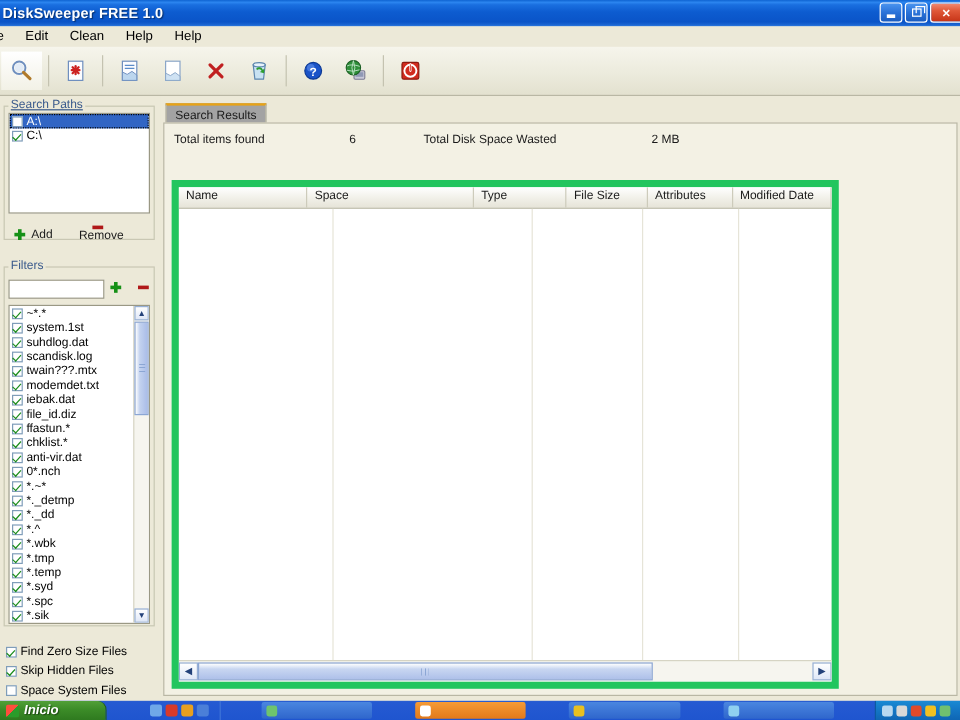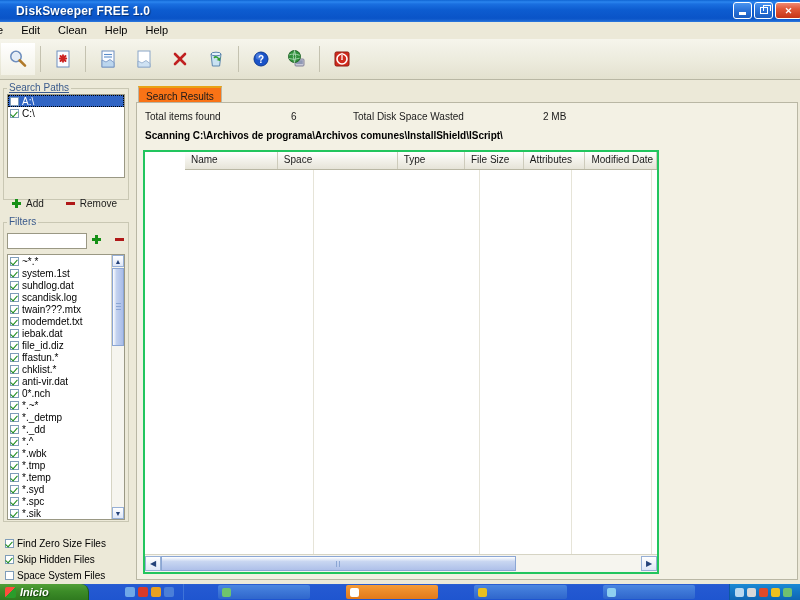--- a/index.html
+++ b/index.html
@@ -22,21 +22,21 @@
     background: linear-gradient(to bottom,
         #0f64d2 0%, #2b85ef 9%, #1a6fe0 18%, #0d5cd0 45%,
         #0a54c8 83%, #1761cf 92%, #2d7ae0 100%);
     display: flex; align-items: center;
     box-sizing: border-box;
   }
   .title-text {
     color: #ffffff;
     font-size: 12px;
     font-weight: bold;
-    margin-left: 16px;
+    margin-left: 2px;
     letter-spacing: 0.2px;
     text-shadow: 1px 1px 1px rgba(0,0,0,.45);
     white-space: nowrap;
   }
   .title-btns {
     position: absolute; right: -2px; top: 2px;
     display: flex; gap: 2px;
   }
   .tbtn {
     width: 19px; height: 17px;
@@ -206,21 +206,21 @@
   .mainarea {
     position: absolute; left: 134px; top: 80px; width: 666px; height: 504px;
     background: #ece9d8;
   }
   .tabstrip {
     position: absolute; left: 2px; top: 6px; width: 662px; height: 17px;
   }
   .tab {
     position: absolute; left: 2px; top: 0;
     height: 17px; box-sizing: border-box;
-    background: #f97316;
+    background: #a3a3a3;
     border: 1px solid #b9b7a4;
     border-top: 2px solid #e8a317;
     border-bottom: none;
     padding: 1px 7px 0 7px;
     font-size: 10px; color: #1a1a1a;
     display: flex; align-items: center;
   }
   .tabpage {
     position: absolute; left: 2px; top: 22px; width: 662px; height: 478px;
     background: #f3f1e4;
@@ -231,26 +231,25 @@
     position: absolute; left: 8px; top: 8px; width: 640px; height: 14px;
     font-size: 10px; color: #1a1a1a;
   }
   .stat-label { position: absolute; white-space: nowrap; }
   .scan-line {
     position: absolute; left: 8px; top: 27px;
     font-size: 10px; font-weight: bold; color: #000;
     white-space: nowrap;
   }
   .gridwrap {
-    position: absolute; left: 6px; top: 47px; width: 516px; height: 424px;
-    border: 2px solid #22c55e;
+    position: absolute; left: 6px; top: 47px; width: 556px; height: 424px;
+    border: 6px solid #22c55e;
     background: #ffffff;
     box-sizing: border-box;
     overflow: hidden;
-    padding-left: 40px;
   }
   .grid-head {
     display: flex; height: 17px;
     background: linear-gradient(to bottom,#ffffff 0%,#f2f1ea 50%, #e6e4d8 100%);
     border-bottom: 1px solid #b9b7a4;
   }
   .gh {
     font-size: 10px; color: #1a1a1a;
     padding: 2px 0 0 6px;
     border-right: 1px solid #cdcbbb;
@@ -466,26 +465,26 @@
       <div class="lrow sel">
         <div class="cbx"></div>
         <span>A:\</span>
       </div>
       <div class="lrow">
         <div class="cbx on"></div>
         <span>C:\</span>
       </div>
     </div>
 
-    <div class="btnrow" style="left:12px; top:118px; width:118px;">
+    <div class="btnrow" style="left:12px; top:108px; width:118px;">
       <div class="mini-btn">
         <span class="plus-ico"></span>
         <span>Add</span>
       </div>
-      <div class="mini-btn" style="margin-left:22px;">
+      <div class="mini-btn" style="margin-left:22px;flex-direction:column;">
         <span class="minus-ico"></span>
         <span>Remove</span>
       </div>
     </div>
 
     <div class="group" style="top:142px; width:126px; height:300px;"></div>
     <div class="group-title" style="left:7px; top:136px;">Filters</div>
 
     <input class="filter-input" type="text" style="left: 7px; top: 153px; width: 80px; height: 16px;" placeholder="">
 
@@ -618,21 +617,20 @@
 
     <div class="tabpage">
 
       <div class="stat-row">
         <div class="stat-label" style="left:0;">Total items found</div>
         <div class="stat-label" style="left:146px;">6</div>
         <div class="stat-label" style="left:208px;">Total Disk Space Wasted</div>
         <div class="stat-label" style="left:398px;">2 MB</div>
       </div>
 
-      <div class="scan-line">Scanning C:\Archivos de programa\Archivos comunes\InstallShield\IScript\</div>
 
       <div class="gridwrap">
         <div class="grid-head" id="grid-head">
             <div class="gh" style="width: 128px;">Name</div>
             <div class="gh" style="width: 166px;">Space</div>
             <div class="gh" style="width: 92px;">Type</div>
             <div class="gh" style="width: 80px;">File Size</div>
             <div class="gh" style="width: 84px;">Attributes</div>
             <div class="gh" style="width: 98px;">Modified Date</div>
           </div>

